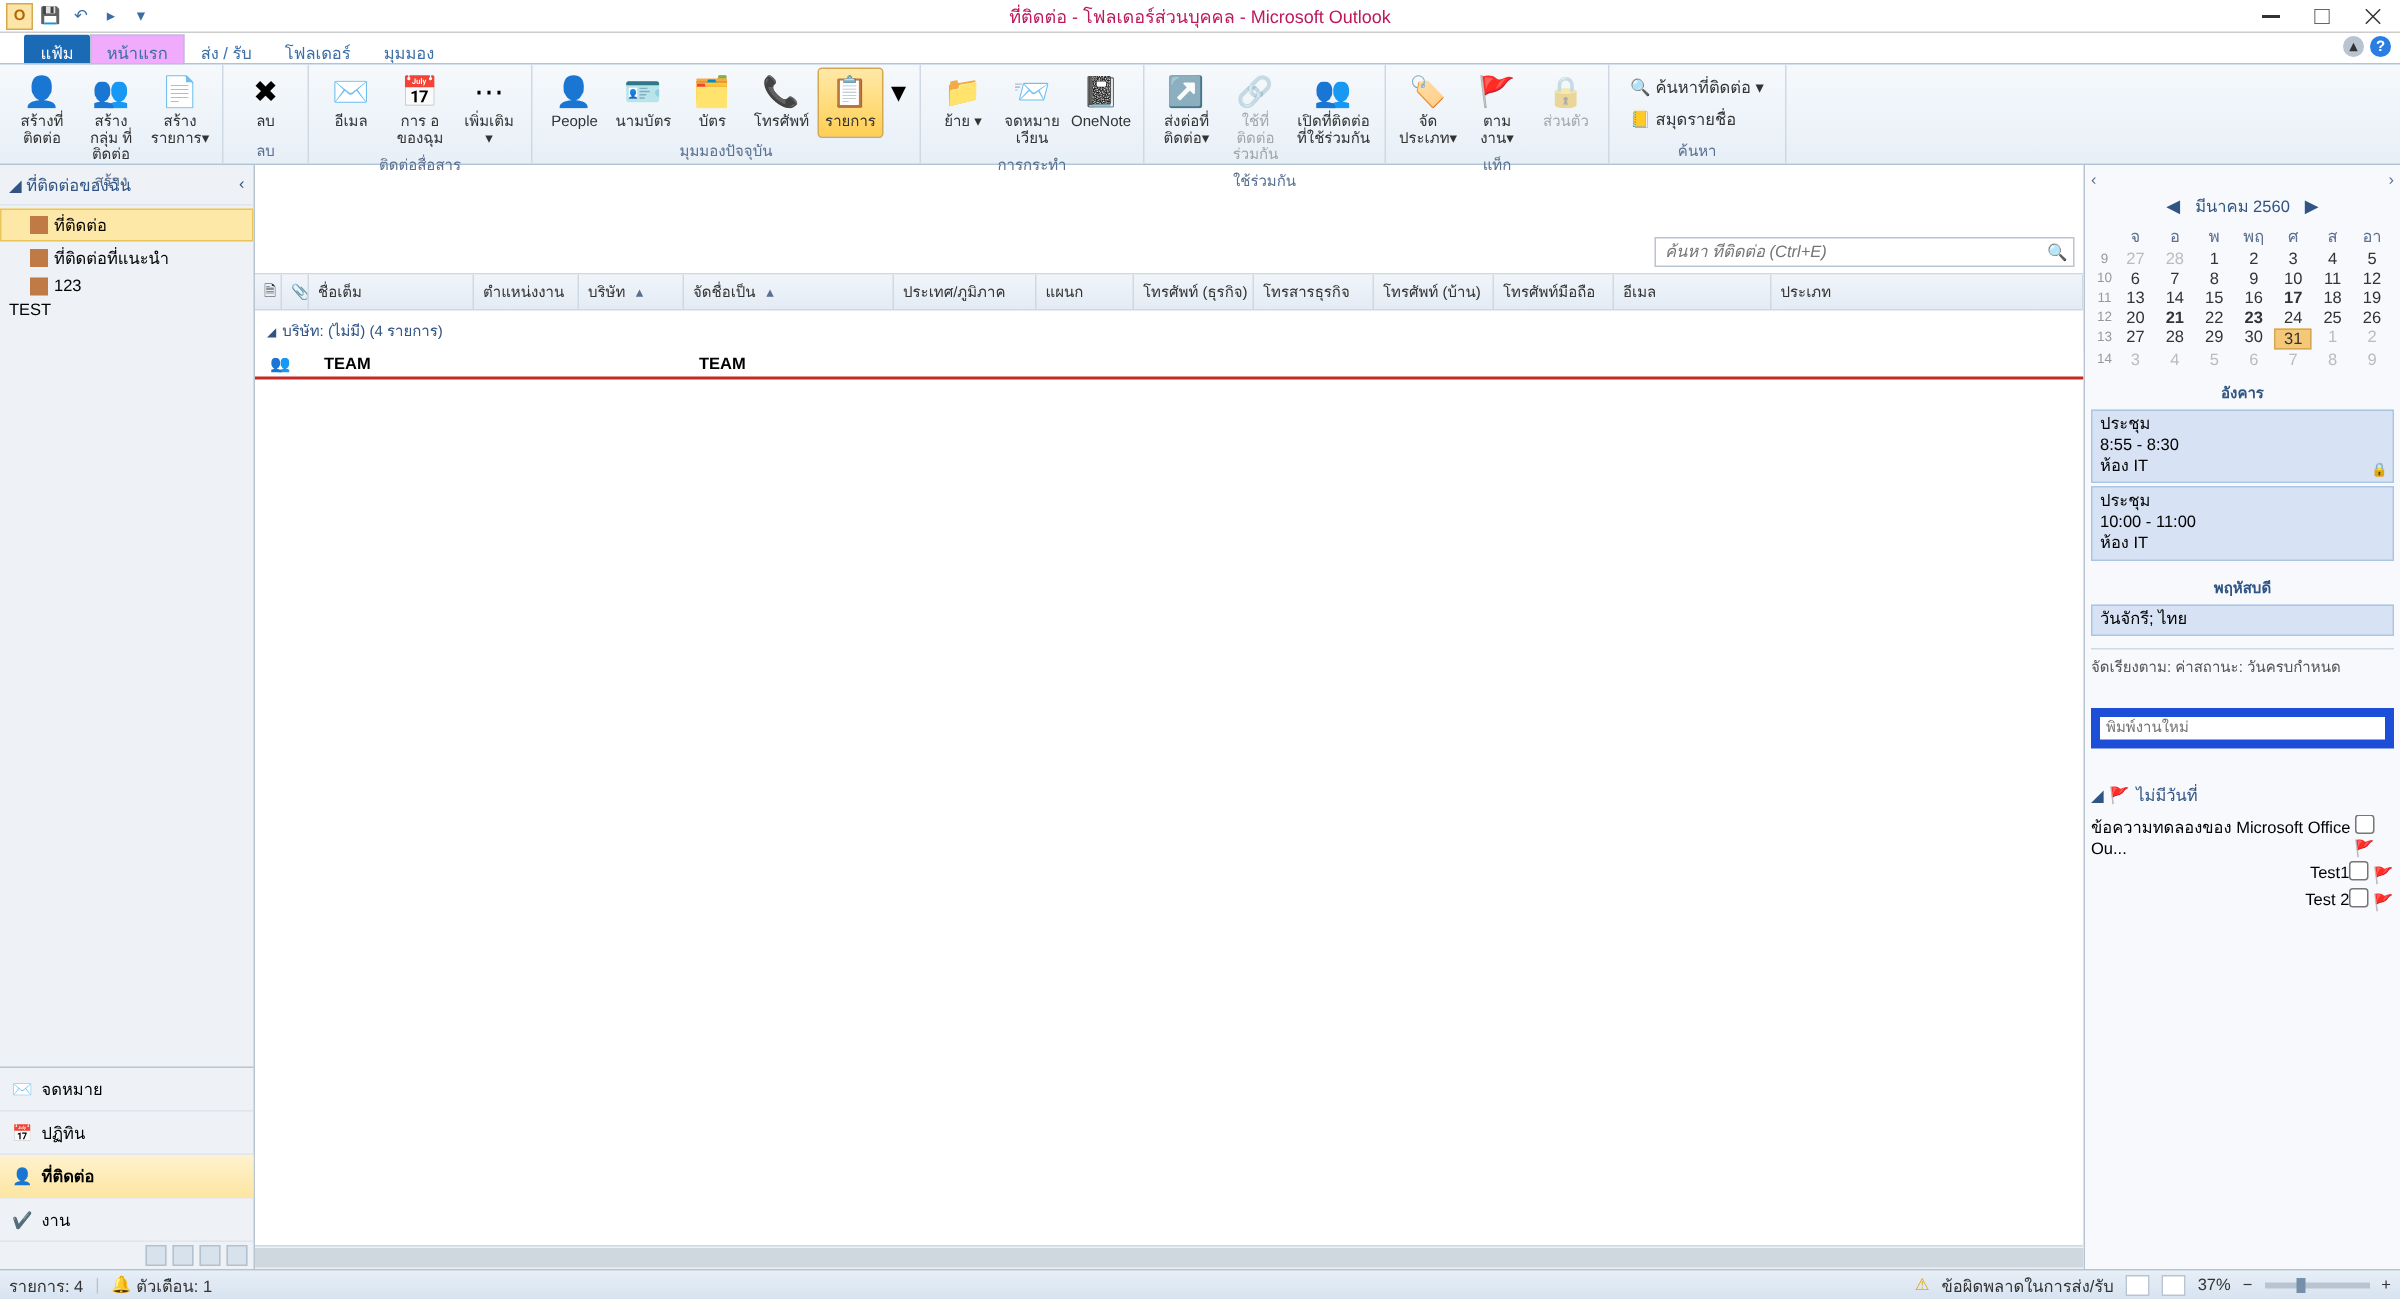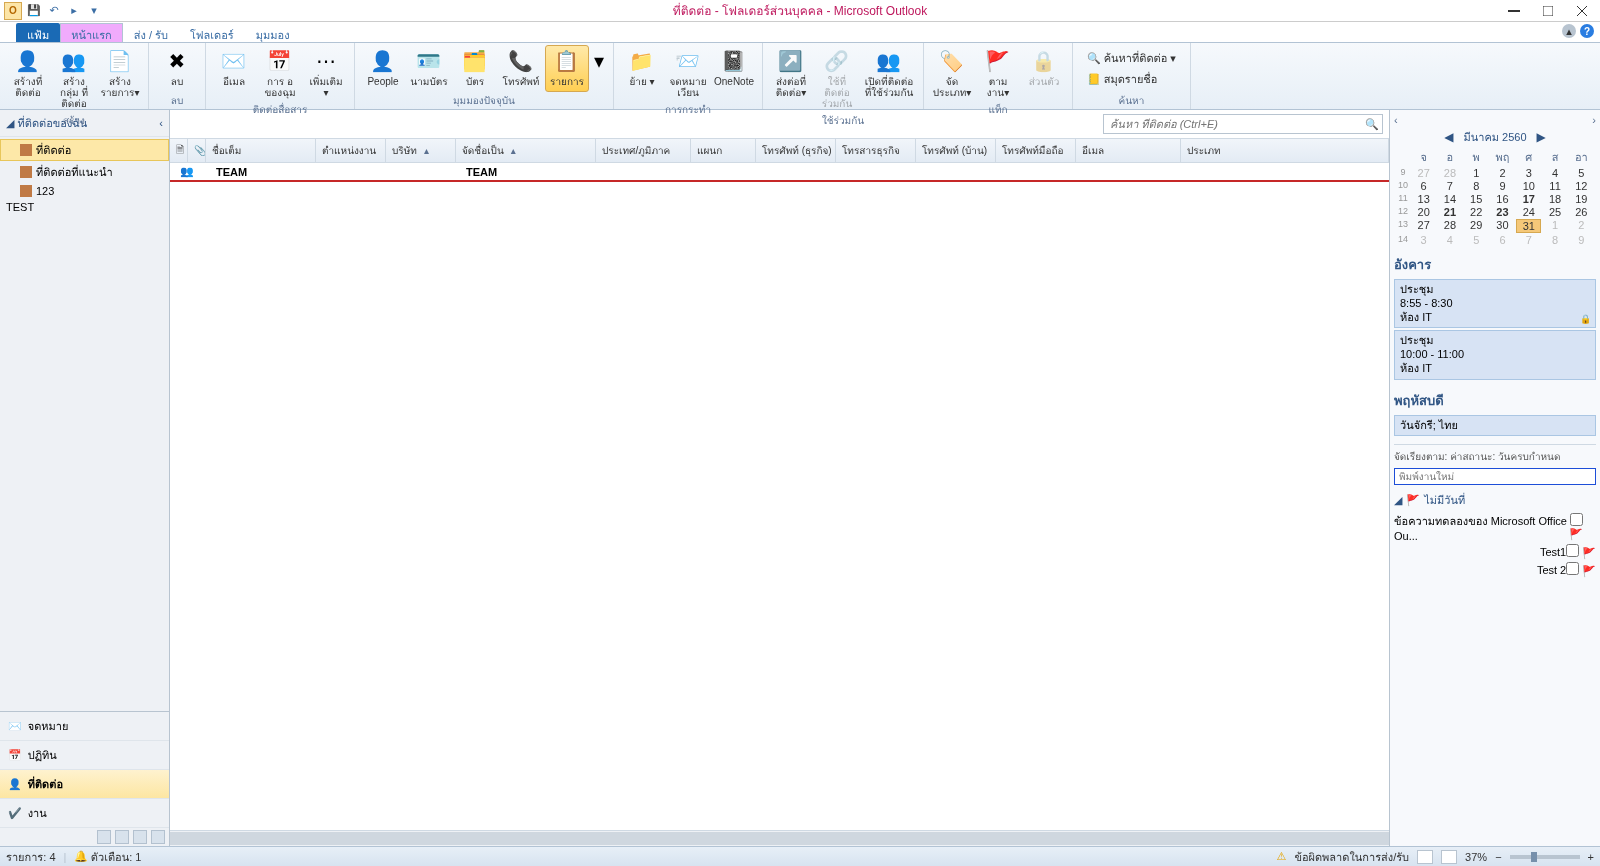--- a/index.html
+++ b/index.html
@@ -49,21 +49,21 @@
 .tree-item .tico { width: 12px; height: 12px; background: #c07a45; display: inline-block; }
 .tree-root { padding-left: 6px; font-weight: normal; }
 .nav-bottom { border-top: 1px solid #b8c4d0; }
 .nav-switch { padding: 5px 8px; display: flex; align-items: center; gap: 6px; cursor: pointer; border-bottom: 1px solid #dfe5eb; }
 .nav-switch.active { background: linear-gradient(#fef2cf,#fde6a2); font-weight: bold; }
 .nav-extra { display: flex; justify-content: flex-end; gap: 4px; padding: 2px 4px; }
 .nav-extra span { width: 14px; height: 14px; background: #d8e2ec; border: 1px solid #b3c1cf; cursor: pointer; }
 
 
 .content { flex: 1; display: flex; flex-direction: column; border-right: 1px solid #b8c4d0; min-width: 0; }
-.search-row { padding: 4px 6px; display: flex; }
+.search-row { padding: 4px 6px; display: flex; margin-top: 44px; }
 .search-box { margin-left: auto; width: 280px; height: 20px; border: 1px solid #b8c4d0; display: flex; align-items: center; }
 .search-box input { flex: 1; border: none; outline: none; padding: 0 6px; font-style: italic; color: #999; font-size: 11px; }
 .search-box .mag { width: 20px; text-align: center; color: #5a7090; cursor: pointer; }
 
 .columns { display: flex; background: linear-gradient(#f1f5fa,#e3ebf4); border-top: 1px solid #cfd9e3; border-bottom: 1px solid #cfd9e3; }
 .col { padding: 3px 6px; border-right: 1px solid #cfd9e3; font-size: 10px; color: #333; display: flex; align-items: center; gap: 3px; cursor: pointer; white-space: nowrap; overflow: hidden; }
 .sort-asc::after { content: "▴"; color: #5a7090; margin-left: 4px; }
 
 .newrow { background: #cfe3f7; padding: 2px 6px; color: #333; font-size: 10px; border-bottom: 1px solid #aac6e3; }
 
@@ -80,27 +80,27 @@
 .cal-nav { display: flex; justify-content: center; align-items: center; gap: 10px; color: #305584; padding: 2px 0; }
 .cal-arrow { cursor: pointer; font-size: 12px; }
 .cal-grid { display: grid; grid-template-columns: 14px repeat(7, 1fr); gap: 1px; font-size: 10px; text-align: center; color: #333; padding: 0 2px; }
 .cal-grid .dow { color: #5a7090; }
 .cal-grid .wn { color: #999; font-size: 9px; }
 .cal-grid .dim { color: #bbb; }
 .cal-grid .bold { font-weight: bold; }
 .cal-grid .today { background: #f5c879; border: 1px solid #d6a850; }
 
 .agenda-section { margin-top: 6px; }
-.agenda-title { color: #305584; font-weight: bold; font-size: 13px; padding: 2px 0; }
+.agenda-title { color: #305584; font-weight: bold; font-size: 10px; padding: 2px 0; text-align: center; }
 .appt { background: #d7e3f4; border: 1px solid #aac6e3; padding: 3px 5px; margin: 2px 0; font-size: 10px; line-height: 1.25; position: relative; }
 .appt .lock { position: absolute; right: 3px; bottom: 2px; color: #5a7090; font-size: 9px;}
 
 .tasks { margin-top: 6px; border-top: 1px solid #cfd9e3; padding-top: 4px; }
 .tasks-header { font-size: 10px; color: #555; }
-.task-input { width: 100%; border: 1px solid #1d4ed8; padding: 2px 4px; margin: 4px 0; font-size: 10px; color: #888; }
+.task-input { width: 100%; border: 6px solid #1d4ed8; padding: 2px 4px; margin: 20px 0; font-size: 10px; color: #888; }
 .task-group { display: flex; align-items: center; gap: 4px; color: #305584; font-size: 10px; padding: 2px 0;}
 .task-group .flag { color: #c62828; }
 .task-item { display: flex; justify-content: flex-end; align-items: center; font-size: 10px; padding: 1px 0; }
 .task-item .flag { color: #c62828; }
 
 
 .statusbar { height: 20px; background: linear-gradient(#e7eff7,#d7e3f0); border-top: 1px solid #b2c3d4; display: flex; align-items: center; padding: 0 6px; font-size: 10px; color: #333; }
 .statusbar .right-status { margin-left: auto; display: flex; align-items: center; gap: 8px; }
 .warn-ico { color: #e6a400; }
 .view-btn { width: 16px; height: 14px; border: 1px solid #b8c4d0; background: #fff; display: inline-block; }
@@ -370,20 +370,21 @@
       <div class="col" style="width:95px">ประเทศ/ภูมิภาค</div>
       <div class="col" style="width:65px">แผนก</div>
       <div class="col" style="width:80px">โทรศัพท์ (ธุรกิจ)</div>
       <div class="col" style="width:80px">โทรสารธุรกิจ</div>
       <div class="col" style="width:80px">โทรศัพท์ (บ้าน)</div>
       <div class="col" style="width:80px">โทรศัพท์มือถือ</div>
       <div class="col" style="width:105px">อีเมล</div>
       <div class="col" style="flex:1">ประเภท</div>
     </div>
     <div class="list-body">
+      <div class="group-header">บริษัท: (ไม่มี) (4 รายการ)</div>
       <div class="list-row">
         <div class="rcell" style="width:18px">👥</div>
         <div class="rcell" style="width:18px"></div>
         <div class="rcell" style="width:110px">TEAM</div>
         <div class="rcell" style="width:70px"></div>
         <div class="rcell" style="width:70px"></div>
         <div class="rcell" style="width:140px">TEAM</div>
       </div>
     </div>
     <div class="hscroll">

